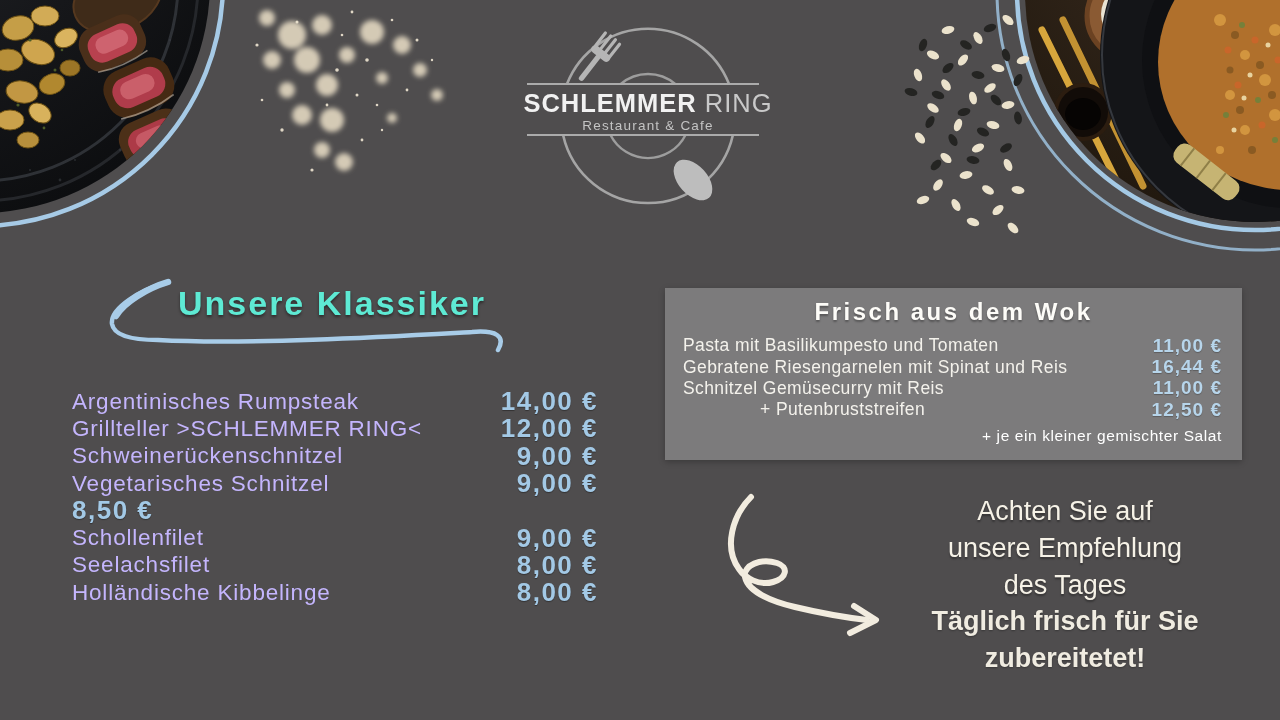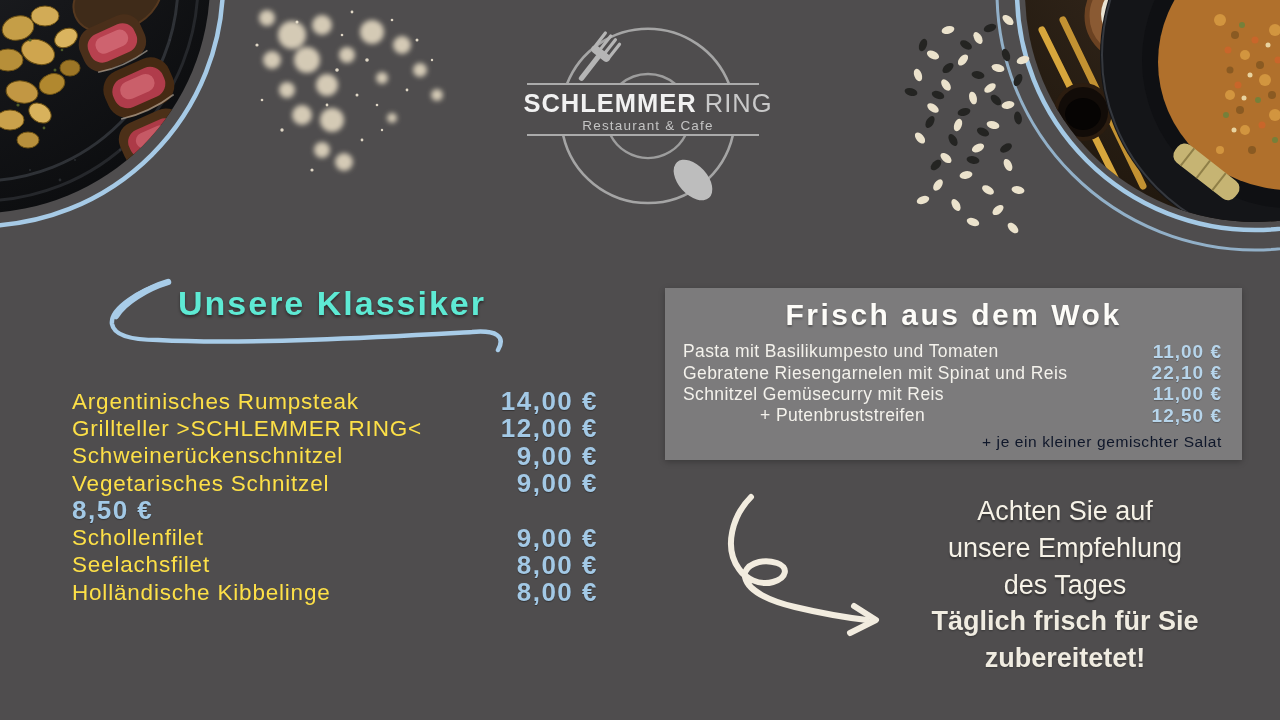--- a/index.html
+++ b/index.html
@@ -17,51 +17,51 @@
     color:#5eead4;text-shadow:0 2px 3px rgba(0,0,0,.45);
     white-space:nowrap;
   }
   
   .classics-list{left:72px;top:388px;width:526px;}
   .menu-row{
     display:flex;justify-content:space-between;align-items:center;
     height:27.3px;white-space:nowrap;
   }
   .menu-row .name{
-    font-size:22.5px;font-weight:400;letter-spacing:.8px;color:#fde047;
+    font-size:22.5px;font-weight:400;letter-spacing:.8px;color:#c4b5fd;
   }
   .menu-row .price{
     font-size:26px;font-weight:bold;letter-spacing:1.5px;color:#a3c9e6;
     text-shadow:0 1px 1px rgba(0,0,0,.35);
   }
 
   
   .wok-panel{
     left:665px;top:288px;width:577px;height:172px;
     background:#7c7b7c;box-shadow:0 2px 6px rgba(0,0,0,.25);
   }
   .wok-title{
     margin-top:10px;text-align:center;
-    font-size:30px;font-weight:bold;letter-spacing:2.5px;color:#fdfcf8;
+    font-size:24px;font-weight:bold;letter-spacing:2.5px;color:#fdfcf8;
     text-shadow:0 2px 2px rgba(0,0,0,.3);
   }
   .wok-items{margin:9px 20px 0 18px;}
   .wok-row{
     display:flex;justify-content:space-between;align-items:center;
     height:21.4px;white-space:nowrap;
   }
   .wok-row .name{font-size:17.5px;font-weight:400;letter-spacing:.4px;color:#f4f2ec;}
   .wok-row.indent .name{padding-left:77px;}
   .wok-row .price{
     font-size:19px;font-weight:bold;letter-spacing:1px;color:#b7d5eb;
     text-shadow:0 1px 1px rgba(0,0,0,.25);
   }
   .wok-note{
     margin:6px 20px 8px 0;text-align:right;
-    font-size:15.5px;letter-spacing:.6px;color:#0f172a;
+    font-size:15.5px;letter-spacing:.6px;color:#ffffff;
   }
 
   
   .reco{
     left:880px;top:493px;width:370px;text-align:center;
     color:#f6f2e7;line-height:36.8px;white-space:nowrap;
   }
   .reco .b{font-size:27px;font-weight:normal;text-shadow:0 2px 2px rgba(0,0,0,.35);}
   .reco .r{font-size:27px;font-weight:700;color:#f0ece1;text-shadow:0 1px 2px rgba(0,0,0,.3);}
 </style>
@@ -394,21 +394,21 @@
 
 <div class="abs wok-panel">
   <div class="wok-title">Frisch aus dem Wok</div>
   <div class="wok-items">
     <div class="wok-row">
       <span class="name">Pasta mit Basilikumpesto und Tomaten</span>
       <span class="price">11,00 €</span>
     </div>
     <div class="wok-row">
       <span class="name">Gebratene Riesengarnelen mit Spinat und Reis</span>
-      <span class="price">22,10 €</span>
+      <span class="price">16,44 €</span>
     </div>
     <div class="wok-row">
       <span class="name">Schnitzel Gemüsecurry mit Reis</span>
       <span class="price">11,00 €</span>
     </div>
     <div class="wok-row indent">
       <span class="name">+ Putenbruststreifen</span>
       <span class="price">12,50 €</span>
     </div>
   </div>

